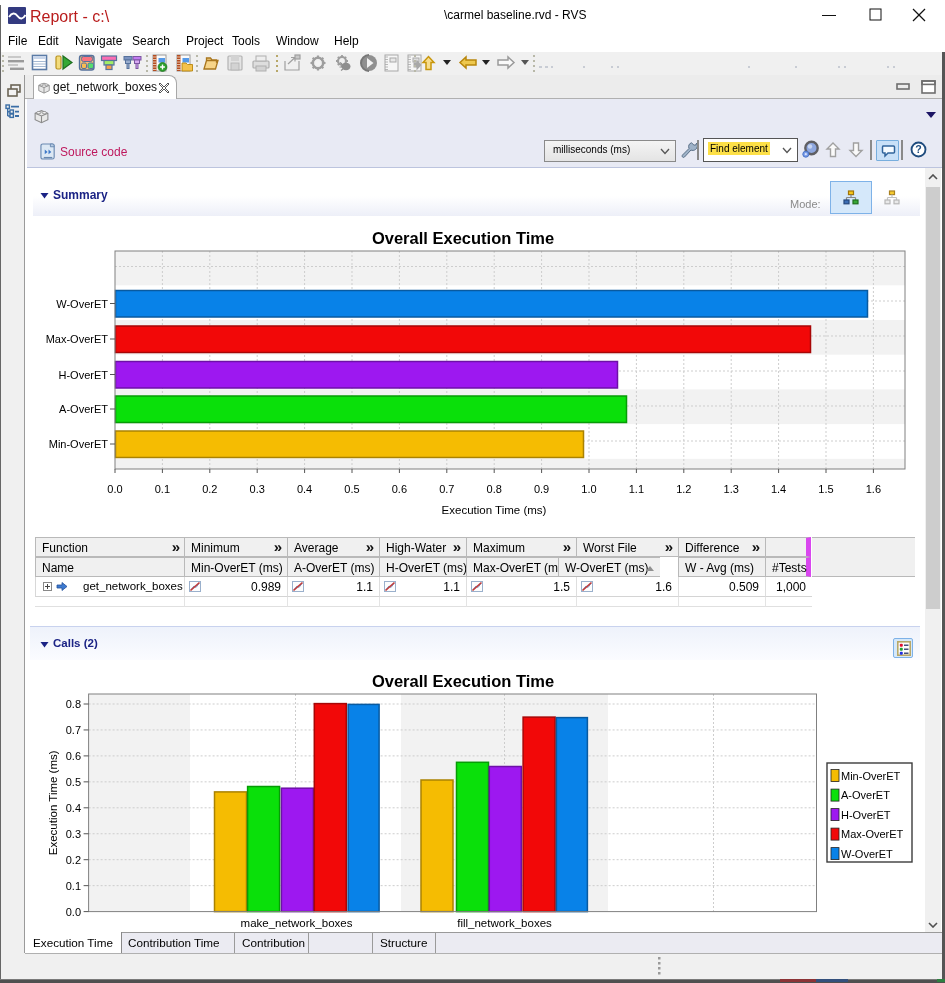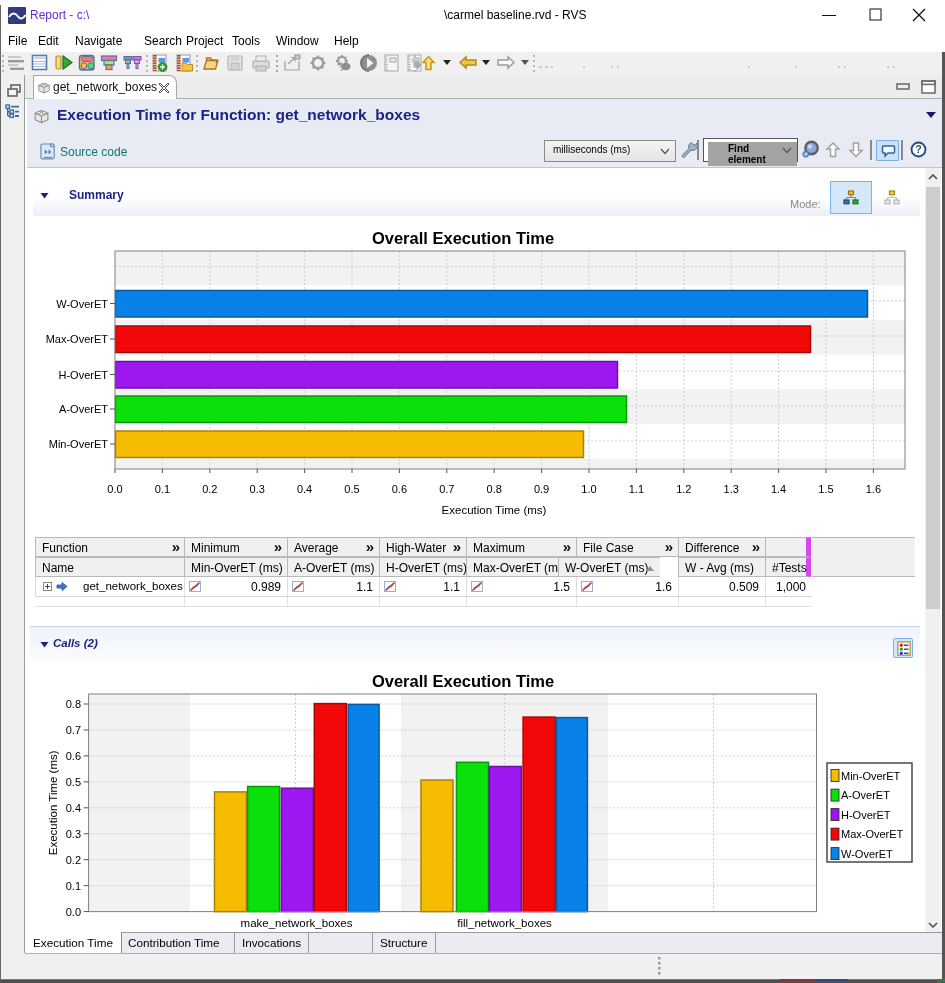--- a/index.html
+++ b/index.html
@@ -1,21 +1,21 @@
 <!DOCTYPE html>
 <html><head>
 <meta charset="utf-8">
 <style>
 * { margin:0; padding:0; box-sizing:border-box; }
 html,body { width:945px; height:983px; }
 body { position:relative; font-family:"Liberation Sans", sans-serif; background:#ffffff; overflow:hidden; }
 .abs { position:absolute; }
 
 #titlebar { left:0; top:0; width:945px; height:31px; background:#ffffff; }
-#titletext { left:30px; top:8px; font-size:12px; color:#6d28d9; }
+#titletext { left:30px; top:8px; font-size:16px; color:#b91c1c; }
 #titlecenter { left:444px; top:8px; font-size:12px; color:#000; }
 
 #menubar { left:0; top:31px; width:945px; height:21px; background:#ffffff; font-size:12px; color:#000; }
 #menubar span { position:absolute; top:3px; }
 
 #toolbar { left:0; top:52px; width:945px; height:23px; background:#f0f0f0; }
 
 #sidebar { left:0; top:75px; width:25px; height:879px; background:#f0f0f0; border-right:1px solid #9a9a9a; }
 
 #tabrow { left:25px; top:75px; width:917px; height:24px; background:#ececec; border-bottom:1px solid #b0b0b0; }
@@ -74,21 +74,21 @@
     <line x1="8" y1="15.5" x2="22" y2="15.5" stroke="#111" stroke-width="1"></line>
     <rect x="56" y="9" width="11" height="11" fill="none" stroke="#111" stroke-width="1"></rect>
     <line x1="99" y1="9" x2="111" y2="21" stroke="#111" stroke-width="1.2"></line>
     <line x1="111" y1="9" x2="99" y2="21" stroke="#111" stroke-width="1.2"></line>
   </svg>
 </div>
 <div class="abs" id="menubar">
   <span style="left:8px">File</span>
   <span style="left:38px">Edit</span>
   <span style="left:75px">Navigate</span>
-  <span style="left:144px">Search</span>
+  <span style="left:132px">Search</span>
   <span style="left:186px">Project</span>
   <span style="left:232px">Tools</span>
   <span style="left:276px">Window</span>
   <span style="left:334px">Help</span>
 </div>
 <div class="abs" id="toolbar">
 <svg width="945" height="23" viewBox="0 0 945 23">
 
   <g fill="#b8b8a8">
         <rect x="2" y="3" width="2" height="2"></rect>
@@ -301,46 +301,45 @@
     <rect x="27" y="2" width="13" height="3.4" fill="none" stroke="#6e6e6e" stroke-width="1.6"></rect>
   </svg>
 </div>
 <div class="abs" id="hdrband">
   <svg class="abs" style="left:6px;top:9px" width="17" height="17" viewBox="0 0 16 16">
     <path d="M2 5 L8 2.5 L14 5 L14 11 L8 13.8 L2 11 Z" fill="#e8e8e8" stroke="#8a8a8a" stroke-width="1"></path>
     <path d="M2 5 L8 7.5 L14 5 M8 7.5 V13.8" fill="none" stroke="#8a8a8a" stroke-width="1"></path>
     <ellipse cx="5.4" cy="4.4" rx="2" ry="1.1" fill="#f4f4f4" stroke="#8a8a8a" stroke-width="0.8"></ellipse>
     <ellipse cx="10.6" cy="4.4" rx="2" ry="1.1" fill="#f4f4f4" stroke="#8a8a8a" stroke-width="0.8"></ellipse>
   </svg>
-  <div id="hdrtitle">Execution Time for Function: get_network_boxes</div>
   <svg class="abs" style="left:898px;top:12px" width="12" height="8" viewBox="0 0 12 8">
       <path d="M1 1 H11 L6 7 Z" fill="#1b1464"></path>
     </svg>
 </div>
 <div class="abs" id="ctrlrow">
   <svg class="abs" style="left:13px;top:9px" width="17" height="19" viewBox="0 0 18 20">
     <path d="M3 2 H13 q2 0 2 2 V16 q0 2 -2 2 H3 q-2 0 -2 -2 V4 q0 -2 2 -2" fill="#dce8f4" stroke="#6888b0" stroke-width="1.2"></path>
     <path d="M13 2 q2 0 2 2 v1 h-4 v-3 z" fill="#b8cce4" stroke="#6888b0" stroke-width="1"></path>
     <path d="M4 16.5 h9" stroke="#6888b0" stroke-width="1.5"></path>
     <path d="M5 8 l3 2.5 -3 2.5 z" fill="#3d78c8"></path>
     <path d="M9 8 l3 2.5 -3 2.5 z" fill="#3d78c8"></path>
   </svg>
-  <span class="abs" style="left:33px;top:12px;font-size:12px;color:#0f766e">Source code</span>
+  <span class="abs" style="left:33px;top:12px;font-size:12px;color:#be185d">Source code</span>
   <div class="combo" style="left:517px;top:7px;width:132px;height:22px;background:linear-gradient(#f4f4f4,#e4e4e4);">
      <span style="position:absolute;left:8px;top:3px">milliseconds (ms)</span>
      <svg style="position:absolute;right:5px;top:7px" width="10" height="7" viewBox="0 0 10 7">
         <path d="M1 1 L5 5.5 L9 1" fill="none" stroke="#555" stroke-width="1.3"></path>
       </svg>
   </div>
   <svg class="abs" style="left:652px;top:7px" width="21" height="21" viewBox="0 0 21 21">
     <path d="M3.5 15 L10 8.5 C9 6 10 3.5 12.5 2.8 L15 5.2 L17 4.8 L17.6 3 C19 5 18.6 8 16.5 9.5 C15 10.6 13.3 10.7 12 10 L5.5 17 C4.8 17.7 4 17.6 3.5 17 C3 16.4 3 15.6 3.5 15 Z" fill="#9eb2c8" stroke="#5a7088" stroke-width="1"></path>
   </svg>
   <div class="abs" style="left:670px;top:7px;width:1.5px;height:20px;background:#8a8a8a"></div>
   <div class="combo" style="left:676px;top:5px;width:95px;height:24px;background:#ffffff;border-color:#555;">
-     <span style="position:absolute;left:4px;top:3px;background:#a3a3a3;padding:1px 20px;font-weight:bold;">Find element</span>
+     <span style="position:absolute;left:4px;top:3px;background:#fde047;padding:1px 2px;">Find element</span>
      <svg style="position:absolute;right:5px;top:8px" width="10" height="7" viewBox="0 0 10 7">
         <path d="M1 1 L5 5.5 L9 1" fill="none" stroke="#555" stroke-width="1.3"></path>
       </svg>
   </div>
   <svg class="abs" style="left:775px;top:7px" width="18" height="19" viewBox="0 0 18 19">
     <circle cx="9.5" cy="8" r="6.2" fill="#8fa8e0" stroke="#5f5f63" stroke-width="2.4"></circle>
     <circle cx="8" cy="6.5" r="2.2" fill="#c8d6f2"></circle>
     <circle cx="3.8" cy="14.2" r="3" fill="#7a9ce8" stroke="#4a74c8" stroke-width="1"></circle>
     <circle cx="3.8" cy="14.2" r="1.1" fill="#d8e4fa"></circle>
   </svg>
@@ -361,21 +360,21 @@
     <circle cx="10" cy="10" r="8.2" fill="#ffffff" stroke="#1f4c7e" stroke-width="2.2"></circle>
     <text x="10" y="14.5" font-size="12.5" font-weight="bold" fill="#1f4c7e" text-anchor="middle" font-family="Liberation Sans">?</text>
   </svg>
 </div>
 <div class="abs" id="content">
   <div class="abs" style="left:8px;top:12px;width:887px;height:36px;background:linear-gradient(180deg,#ffffff 45%,#edeff8 100%);"></div>
 
   <svg class="abs" style="left:15px;top:24px" width="9" height="7" viewBox="0 0 9 7">
       <path d="M0.5 1 H8.5 L4.5 6.5 Z" fill="#1b2385"></path>
     </svg>
-  <span class="abs navy" style="left:28px;top:20px;font-size:12px;margin-left:16px;">Summary</span>
+  <span class="abs navy" style="left:28px;top:20px;font-size:12px;">Summary</span>
   <span class="abs" style="left:765px;top:30px;font-size:11px;color:#8a8a8a">Mode:</span>
   <div class="abs" style="left:805px;top:13px;width:42px;height:33px;background:#d5e8fa;border:1px solid #7eb2e8;"></div>
   <svg class="abs" style="left:818px;top:22px" width="16" height="16" viewBox="0 0 16 16">
     <g stroke-width="1.2">
       <rect x="5.5" y="1" width="5" height="3.6" fill="#f5c518" stroke="#a07408"></rect>
       <path d="M8 4.6 V7.5 M3.5 7.5 H12.5 M3.5 7.5 V10 M12.5 7.5 V10" stroke="#888" fill="none"></path>
       <rect x="1" y="10" width="5" height="3.8" fill="#3c6eb4" stroke="#23477c"></rect>
       <rect x="10" y="10" width="5" height="3.8" fill="#37a837" stroke="#1e6e1e"></rect>
     </g>
   </svg>
@@ -503,21 +502,21 @@
         </div>
       <div class="hc" style="left:345px;width:87px">
           <span>High-Water</span>
           <b>»</b>
         </div>
       <div class="hc" style="left:432px;width:110px">
           <span>Maximum</span>
           <b>»</b>
         </div>
       <div class="hc" style="left:542px;width:102px">
-          <span>File Case</span>
+          <span>Worst File</span>
           <b>»</b>
         </div>
       <div class="hc" style="left:644px;width:87px">
           <span>Difference</span>
           <b>»</b>
         </div>
       <div class="hc" style="left:731px;width:46px"></div>
     </div>
     <div class="trow" style="top:20px">
       <div class="hc" style="left:0;width:150px">
@@ -613,21 +612,21 @@
       <div class="ec" style="left:542px;width:102px"></div>
       <div class="ec" style="left:644px;width:87px"></div>
       <div class="ec" style="left:731px;width:46px"></div>
     </div>
   </div>
 
   <div class="abs" style="left:5px;top:458px;width:890px;height:34px;background:linear-gradient(#eef2fb,#fbfcff);border-top:1px solid #c8d2ee;"></div>
   <svg class="abs" style="left:15px;top:473px" width="9" height="7" viewBox="0 0 9 7">
       <path d="M0.5 1 H8.5 L4.5 6.5 Z" fill="#1b2385"></path>
     </svg>
-  <span class="abs navy" style="left:28px;top:469px;font-size:11.5px;font-style:italic;">Calls (2)</span>
+  <span class="abs navy" style="left:28px;top:469px;font-size:11.5px;">Calls (2)</span>
   <div class="abs" style="left:868px;top:470px;width:20px;height:20px;background:#d5e8fa;border:1px solid #7eb2e8;border-radius:2px;">
     <svg style="position:absolute;left:3px;top:2px" width="14" height="15" viewBox="0 0 14 15">
       <rect x="0.8" y="0.8" width="12.4" height="13.4" fill="#fdfdfd" stroke="#b8a868" stroke-width="1.6"></rect>
       <rect x="2.8" y="2.8" width="3" height="3" rx="1" fill="#e01030"></rect>
       <rect x="2.8" y="6.8" width="3" height="3" rx="1" fill="#20a030"></rect>
       <rect x="2.8" y="10.8" width="3" height="3" rx="1" fill="#2030e0"></rect>
       <path d="M7 4.2 h4.5 M7 8.2 h4.5 M7 12.2 h4.5" stroke="#44507c" stroke-width="1.6"></path>
     </svg>
   </div>
 
@@ -717,21 +716,21 @@
       <path d="M1 1 L5 5 L9 1" fill="none" stroke="#505050" stroke-width="1.6"></path>
     </svg>
 </div>
 <div class="abs" id="btabs">
   <div class="abs" style="left:97px;top:0;width:823px;height:21px;background:#ebebf2;border-top:1px solid #9a9a9a;"></div>
   <div class="abs" style="left:0;top:0;width:97px;height:21px;background:#ffffff;border-right:1px solid #898989;">
     <span style="position:absolute;left:8px;top:4px;white-space:nowrap">Execution Time</span>
   </div>
   <span class="abs" style="left:103px;top:4px;white-space:nowrap">Contribution Time</span>
   <div class="abs" style="left:209px;top:1px;width:1px;height:20px;background:#9a9a9a"></div>
-  <span class="abs" style="left:217px;top:4px;white-space:nowrap">Invocations</span>
+  <span class="abs" style="left:217px;top:4px;white-space:nowrap">Contribution</span>
   <div class="abs" style="left:283px;top:1px;width:1px;height:20px;background:#9a9a9a"></div>
   <span class="abs" style="left:291px;top:20px;white-space:nowrap">Coverage</span>
   <div class="abs" style="left:347px;top:1px;width:1px;height:20px;background:#9a9a9a"></div>
   <span class="abs" style="left:355px;top:4px;white-space:nowrap">Structure</span>
   <div class="abs" style="left:410px;top:1px;width:1px;height:20px;background:#9a9a9a"></div>
 </div>
 <div class="abs" id="statusbar">
     <div class="abs" style="left:25px;top:0;width:920px;height:1px;background:#b0b0b0"></div>
   <svg class="abs" style="left:657px;top:4px" width="5" height="18" viewBox="0 0 5 18">
     <g fill="#9a9a9a">

